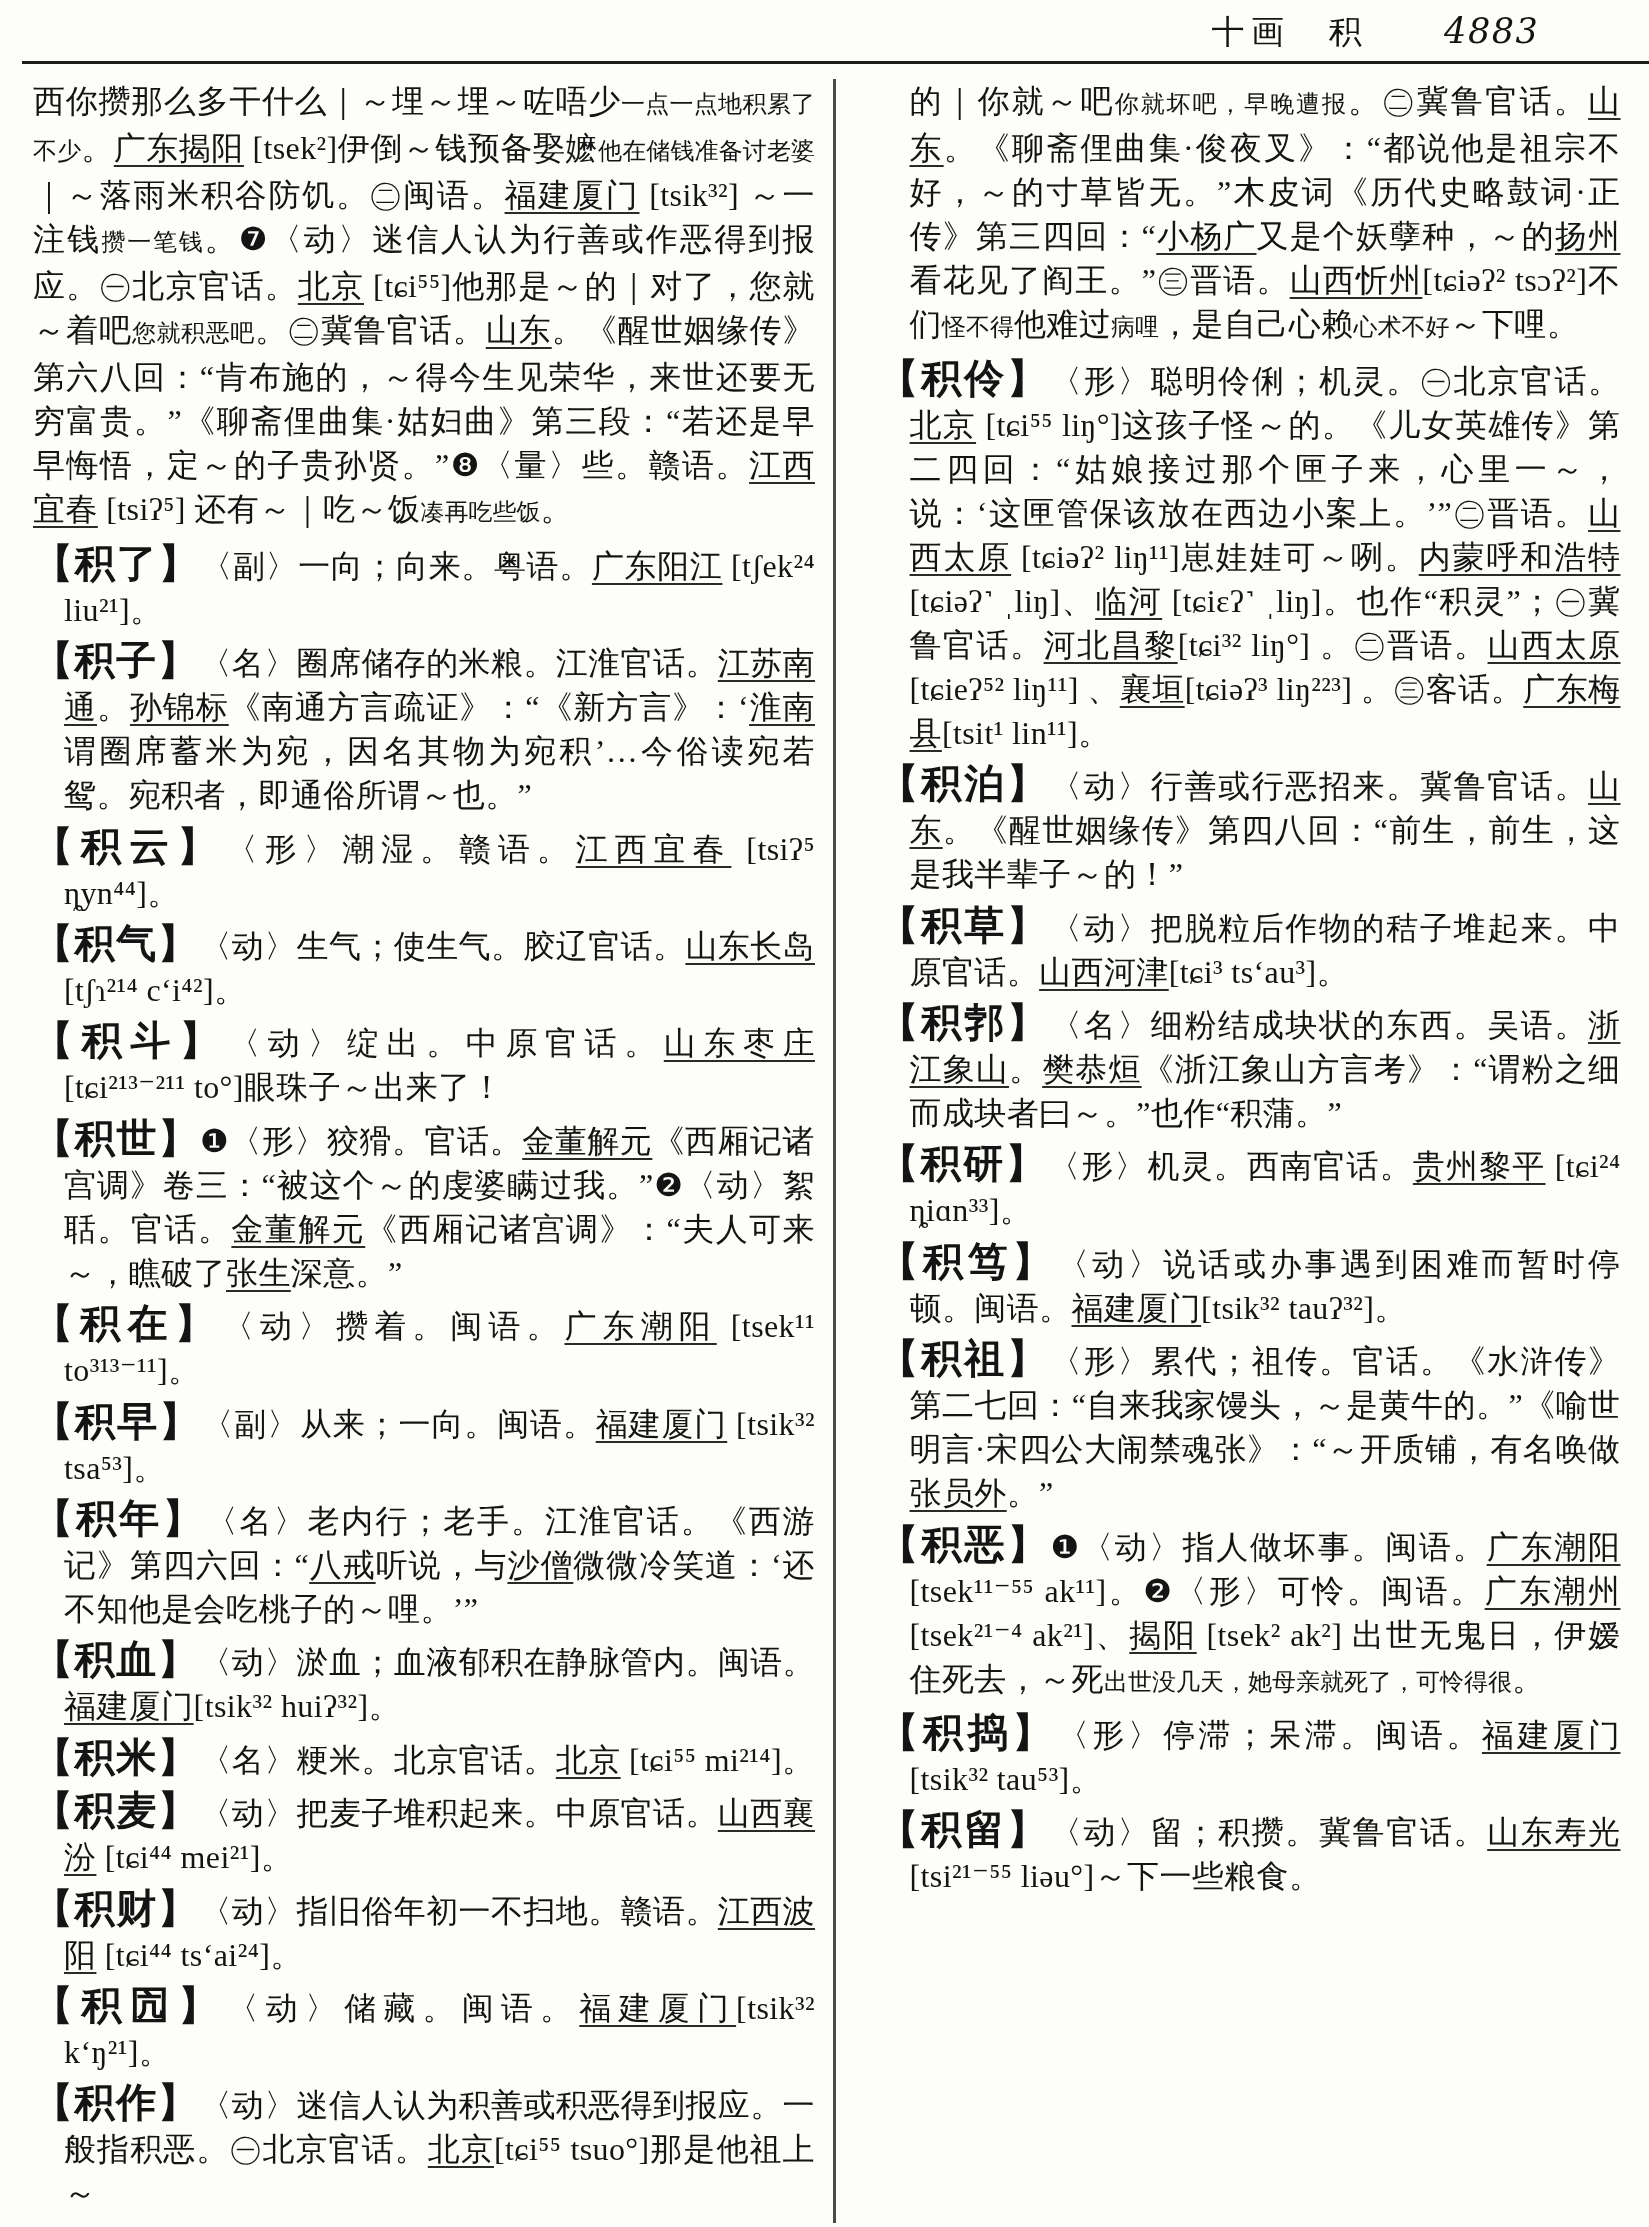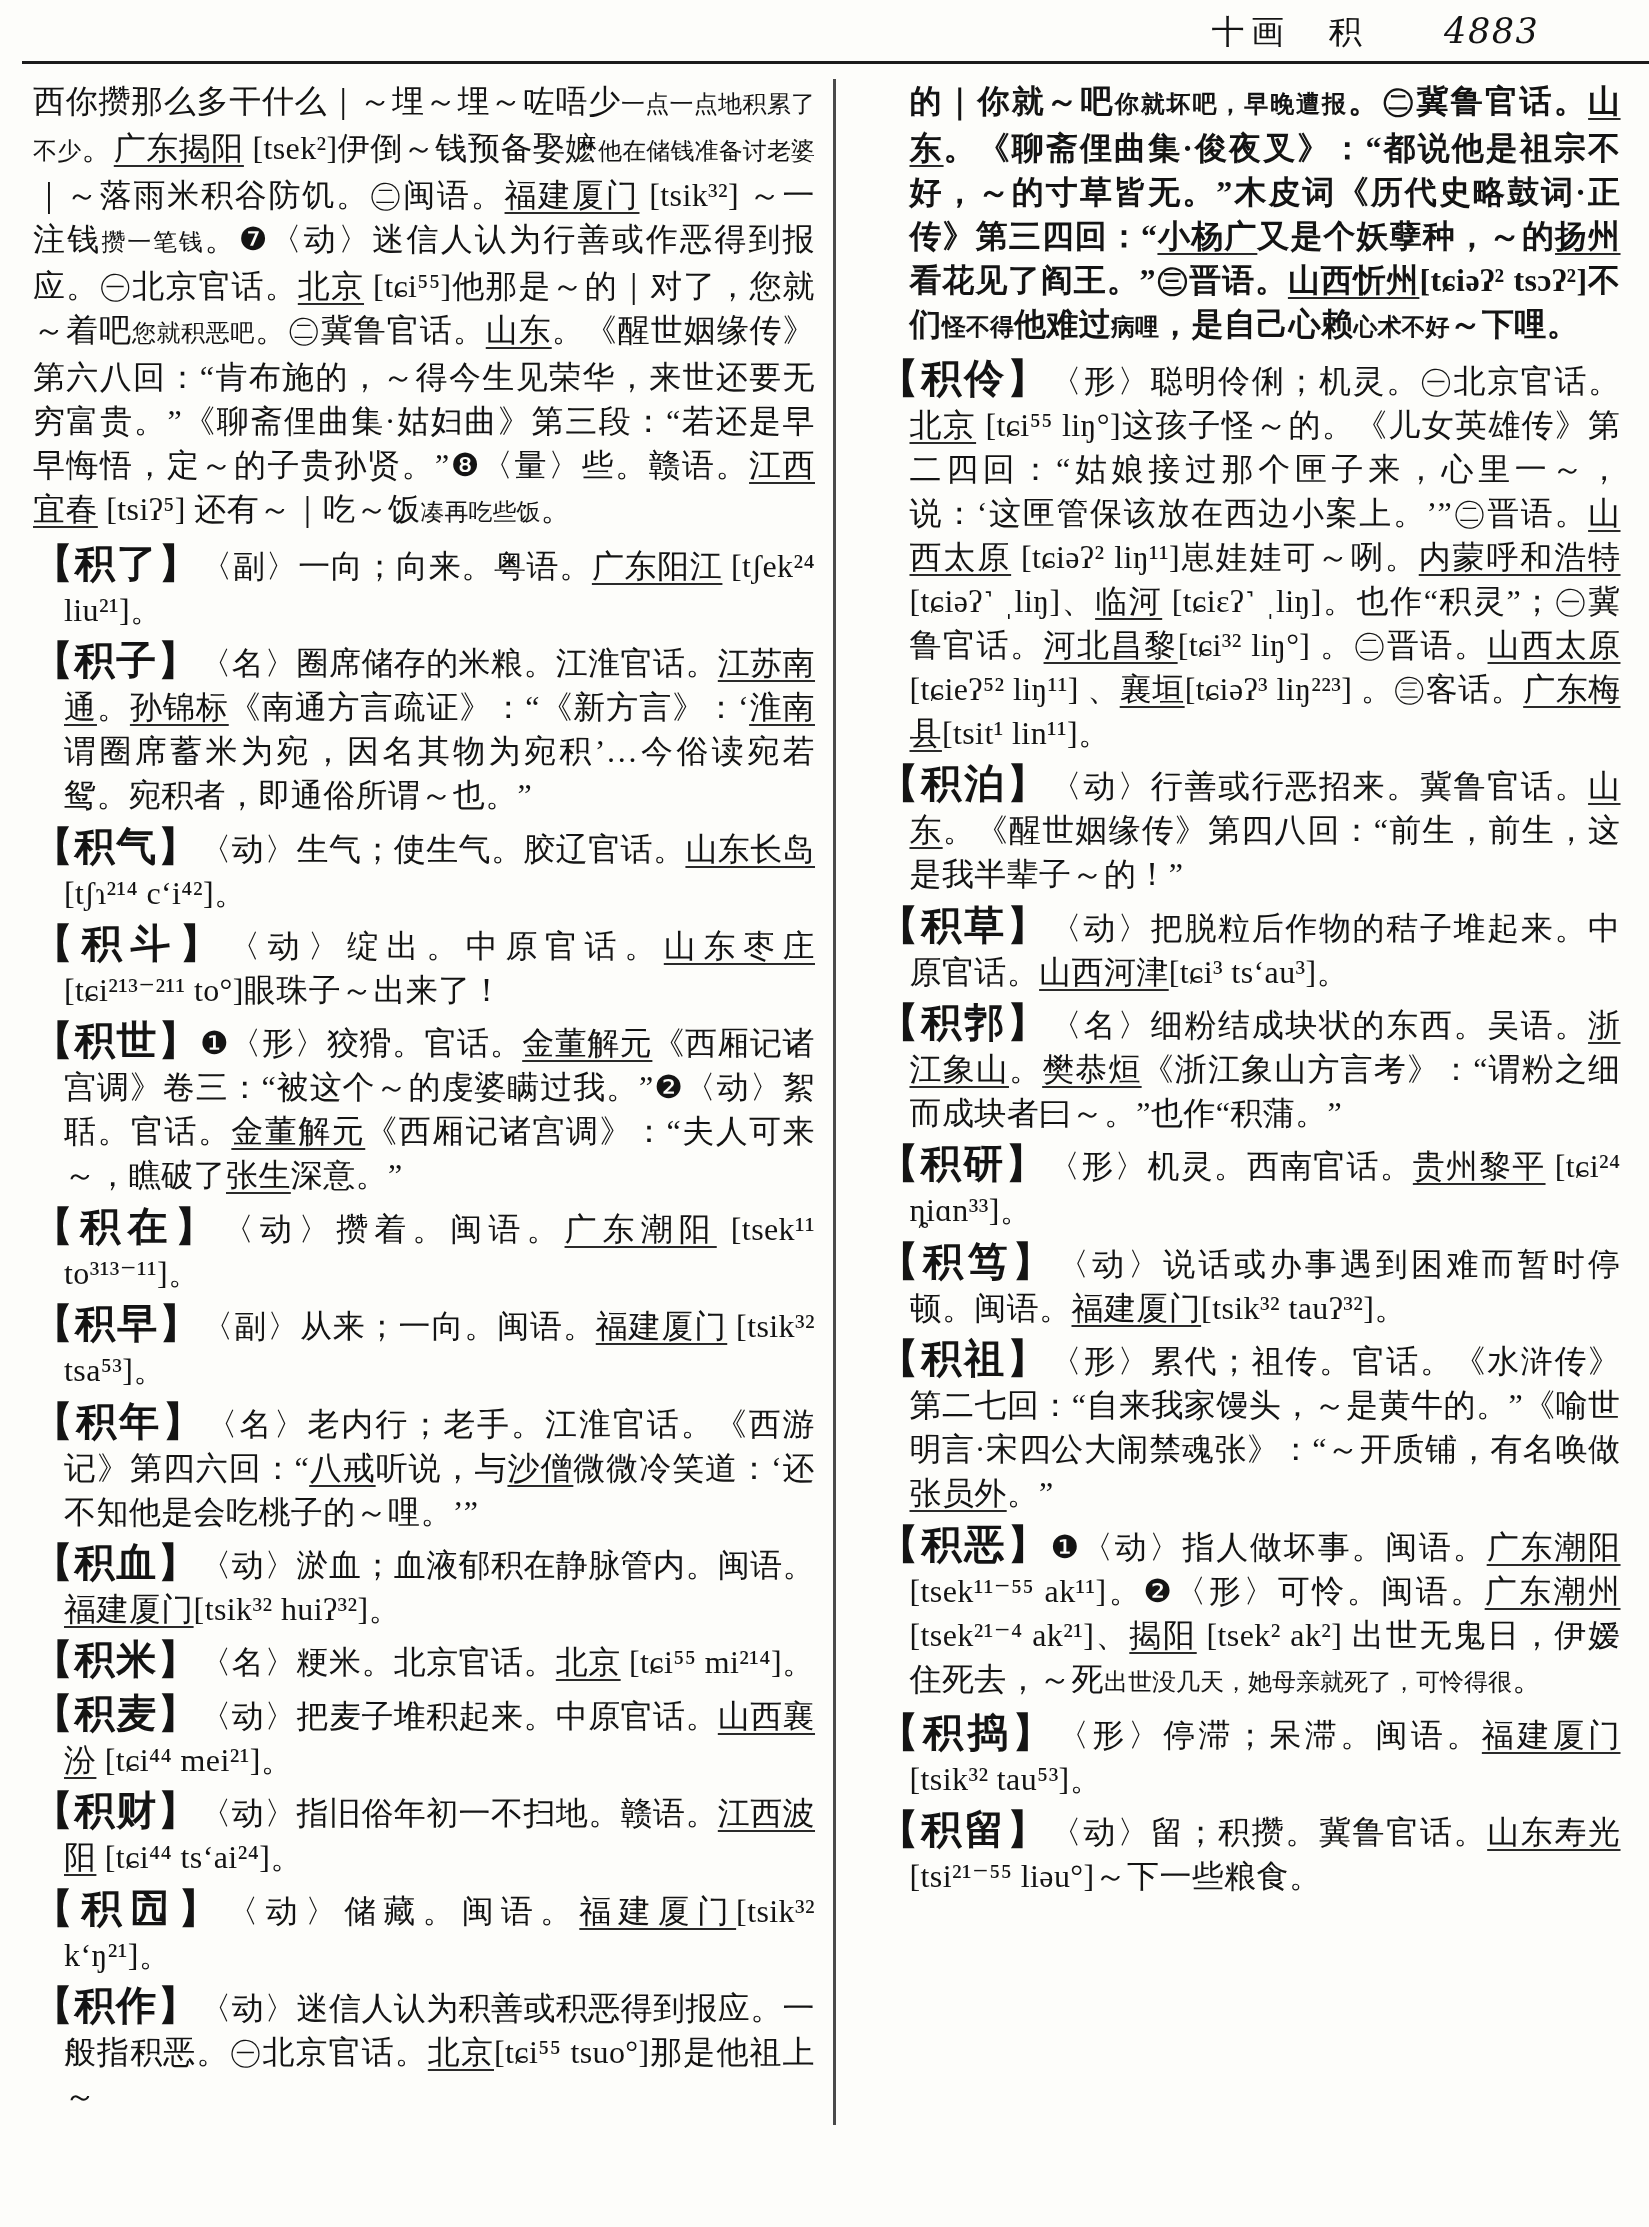--- a/index.html
+++ b/index.html
@@ -51,21 +51,21 @@
   
   p.block{
     margin:0 0 7.4px 0;
     font-size:32px;
     line-height:44px;
     text-align:justify;
     letter-spacing:0.4px;
   }
   p.entry{padding-left:31px;text-indent:-31px;}
   p.cont{padding:0;text-indent:0;}
-  p.cont-indent{padding-left:31px;text-indent:0;font-weight:bold;}
+  p.cont-indent{padding-left:31px;text-indent:0;}
   .head{
     font-weight:bold;
     letter-spacing:1.6px;
     font-size:40px;
   }
   u.pn{
     text-decoration:underline;
     text-decoration-thickness:2.1px;
     text-underline-offset:5.8px;
     text-decoration-color:#2a2a2a;
@@ -83,20 +83,21 @@
     <span class="pgnum">4883</span>
   </div>
 
   <div class="hrule"></div>
 
   <div class="columns">
     <section class="col left" id="col-left">
         <p class="block cont"><span class="body">西你攒那么多干什么｜～埋～埋～咗唔少<span class="gl">一点一点地积累了不少</span>。<u class="pn">广东揭阳</u> [tsek²]伊倒～钱预备娶嬷<span class="gl">他在储钱准备讨老婆</span>｜～落雨米积谷防饥。㊁闽语。<u class="pn">福建厦门</u> [tsik³²] ～一注钱<span class="gl">攒一笔钱</span>。❼〈动〉迷信人认为行善或作恶得到报应。㊀北京官话。<u class="pn">北京</u> [tɕi⁵⁵]他那是～的｜对了，您就～着吧<span class="gl">您就积恶吧</span>。㊁冀鲁官话。<u class="pn">山东</u>。《醒世姻缘传》第六八回：“肯布施的，～得今生见荣华，来世还要无穷富贵。”《聊斋俚曲集·姑妇曲》第三段：“若还是早早悔悟，定～的子贵孙贤。”❽〈量〉些。赣语。<u class="pn">江西宜春</u> [tsiʔ⁵] 还有～｜吃～饭<span class="gl">凑再吃些饭</span>。</span></p>
         <p class="block entry"><b class="head">【积了】</b><span class="body">〈副〉一向；向来。粤语。<u class="pn">广东阳江</u> [tʃek²⁴ liu²¹]。</span></p>
         <p class="block entry"><b class="head">【积子】</b><span class="body">〈名〉圈席储存的米粮。江淮官话。<u class="pn">江苏南通</u>。<u class="pn">孙锦标</u>《南通方言疏证》：“《新方言》：‘<u class="pn">淮南</u>谓圈席蓄米为宛，因名其物为宛积’…今俗读宛若鸳。宛积者，即通俗所谓～也。”</span></p>
+        <p class="block entry"><b class="head">【积云】</b><span class="body">〈形〉潮湿。赣语。<u class="pn">江西宜春</u> [tsiʔ⁵ ȵyn⁴⁴]。</span></p>
         <p class="block entry"><b class="head">【积气】</b><span class="body">〈动〉生气；使生气。胶辽官话。<u class="pn">山东长岛</u> [tʃɿ²¹⁴ c‘i⁴²]。</span></p>
         <p class="block entry"><b class="head">【积斗】</b><span class="body">〈动〉绽出。中原官话。<u class="pn">山东枣庄</u> [tɕi²¹³⁻²¹¹ to°]眼珠子～出来了！</span></p>
         <p class="block entry"><b class="head">【积世】</b><span class="body">❶〈形〉狡猾。官话。<u class="pn">金董解元</u>《西厢记诸宫调》卷三：“被这个～的虔婆瞒过我。”❷〈动〉絮聒。官话。<u class="pn">金董解元</u>《西厢记诸宫调》：“夫人可来～，瞧破了<u class="pn">张生</u>深意。”</span></p>
         <p class="block entry"><b class="head">【积在】</b><span class="body">〈动〉攒着。闽语。<u class="pn">广东潮阳</u> [tsek¹¹ to³¹³⁻¹¹]。</span></p>
         <p class="block entry"><b class="head">【积早】</b><span class="body">〈副〉从来；一向。闽语。<u class="pn">福建厦门</u> [tsik³² tsa⁵³]。</span></p>
         <p class="block entry"><b class="head">【积年】</b><span class="body">〈名〉老内行；老手。江淮官话。《西游记》第四六回：“<u class="pn">八戒</u>听说，与<u class="pn">沙僧</u>微微冷笑道：‘还不知他是会吃桃子的～哩。’”</span></p>
         <p class="block entry"><b class="head">【积血】</b><span class="body">〈动〉淤血；血液郁积在静脉管内。闽语。<u class="pn">福建厦门</u>[tsik³² huiʔ³²]。</span></p>
         <p class="block entry"><b class="head">【积米】</b><span class="body">〈名〉粳米。北京官话。<u class="pn">北京</u> [tɕi⁵⁵ mi²¹⁴]。</span></p>
         <p class="block entry"><b class="head">【积麦】</b><span class="body">〈动〉把麦子堆积起来。中原官话。<u class="pn">山西襄汾</u> [tɕi⁴⁴ mei²¹]。</span></p>
         <p class="block entry"><b class="head">【积财】</b><span class="body">〈动〉指旧俗年初一不扫地。赣语。<u class="pn">江西波阳</u> [tɕi⁴⁴ ts‘ai²⁴]。</span></p>

